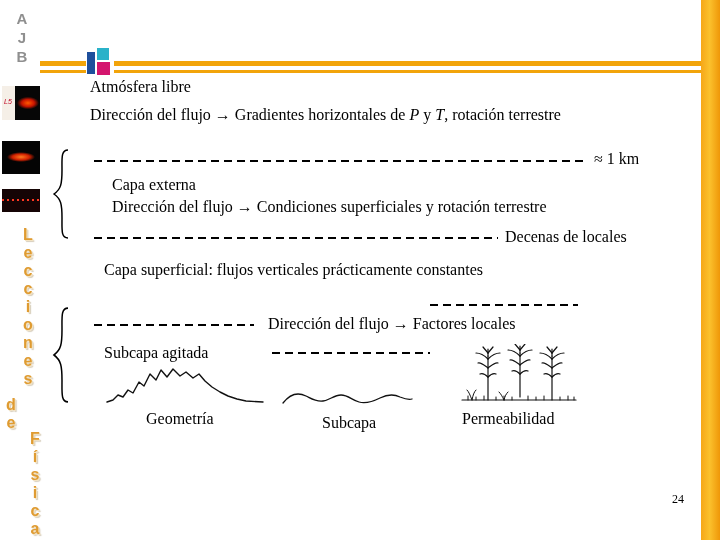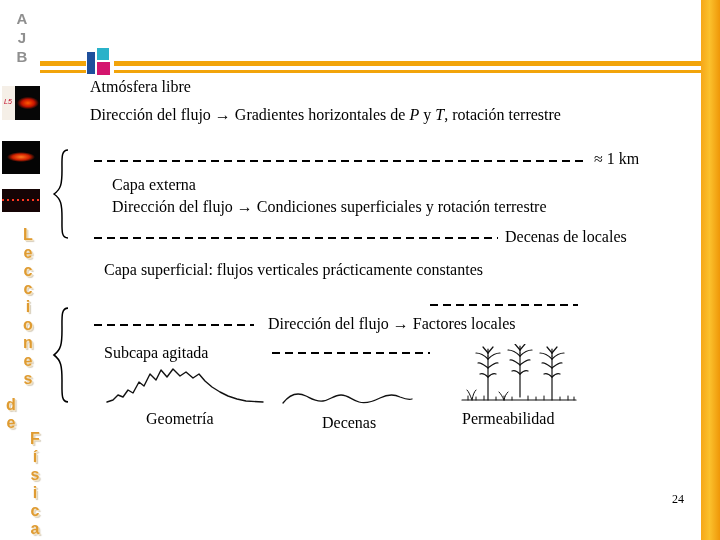--- a/index.html
+++ b/index.html
@@ -163,21 +163,21 @@
   <div class="dash dash5"></div>
 
   <svg class="fig skgeo" width="158" height="46" viewBox="0 0 158 46">
     <polyline points="1,42 7,40 12,35 17,37 22,30 27,33 33,22 38,26 44,14 50,20 55,10 61,17 67,9 74,16 80,12 87,18 93,14 99,21 106,27 114,32 122,36 131,39 140,41 157,42" fill="none" stroke="#111" stroke-width="1.4" stroke-linejoin="round" stroke-linecap="round"></polyline>
   </svg>
   <div class="t lblgeo">Geometría</div>
 
   <svg class="fig skasp" width="132" height="22" viewBox="0 0 132 22">
     <path d="M1,15 C8,6 16,4 24,8 C30,11 34,14 41,13 C48,12 52,7 59,7 C66,7 70,12 77,14 C84,16 92,13 98,10 C104,7 112,6 118,9 C123,11 127,12 130,11" fill="none" stroke="#111" stroke-width="1.3" stroke-linecap="round"></path>
   </svg>
-  <div class="t lblasp">Decenas</div>
+  <div class="t lblasp">Subcapa</div>
 
   <svg class="fig skperm" width="122" height="62" viewBox="0 0 122 62">
     <defs>
       <g id="plantg" fill="none" stroke="#111" stroke-width="1.2" stroke-linecap="round">
         <path d="M0,56 V12"></path>
         <path d="M0,12 V5"></path>
         <path d="M0,9 L-5,3"></path>
         <path d="M0,9 L5,3"></path>
         <path d="M0,15 C-4,11 -8,9 -12,9"></path>
         <path d="M0,15 C4,11 8,9 12,9"></path>

